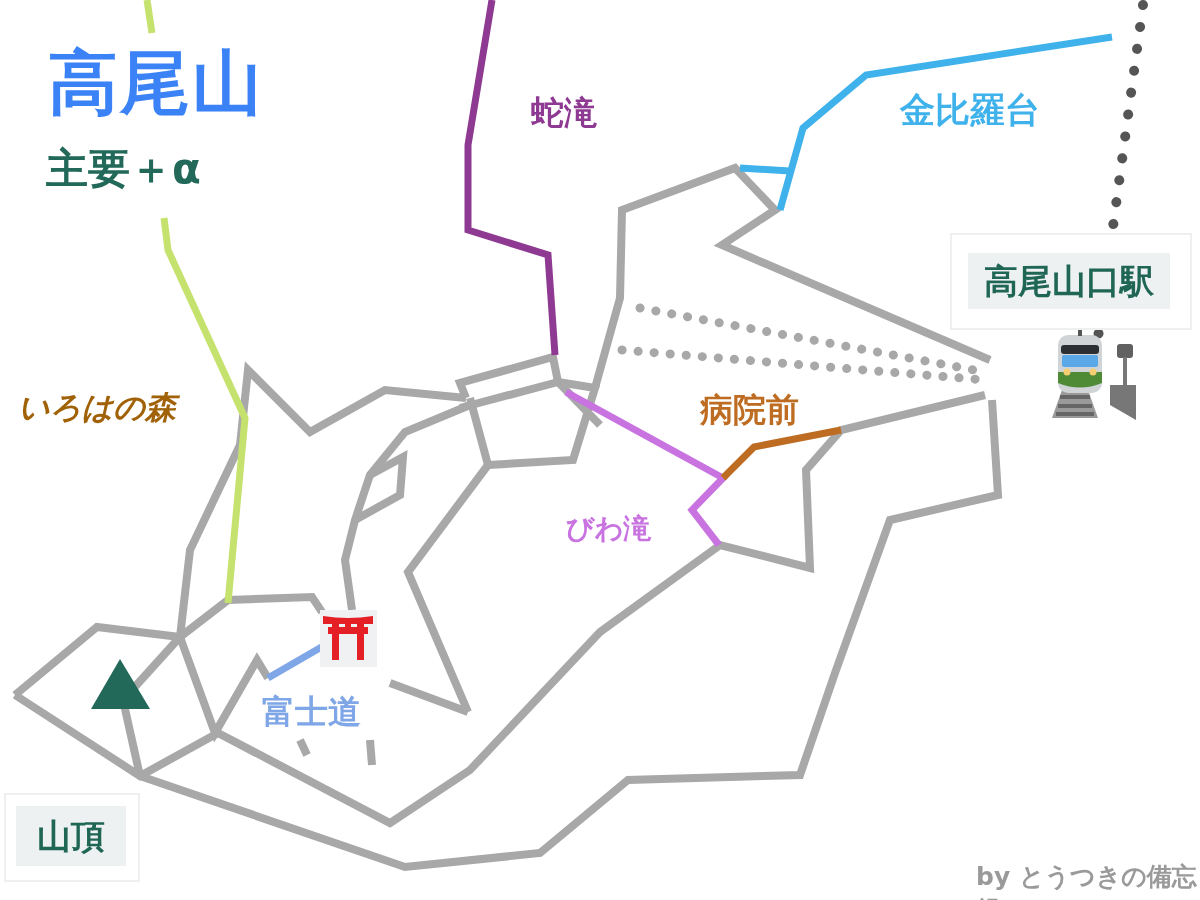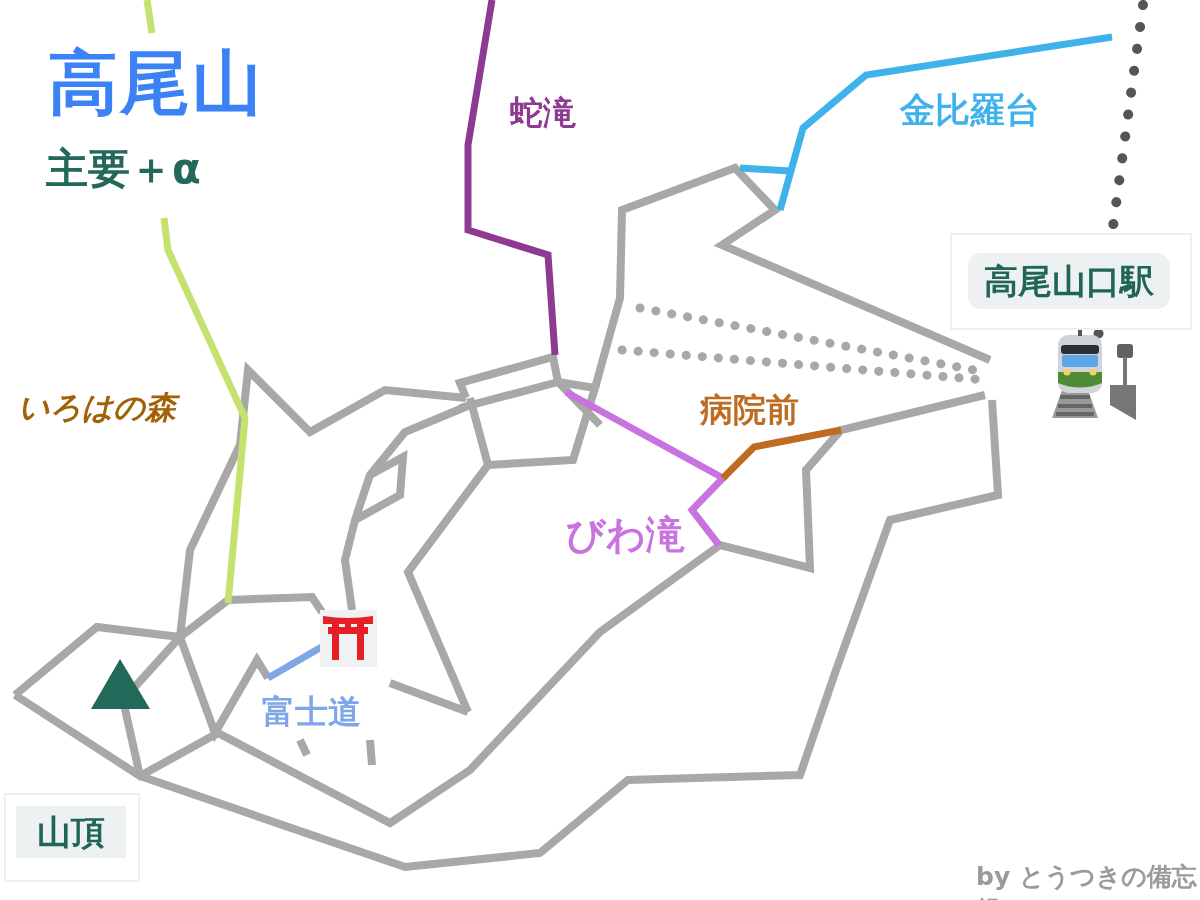--- a/index.html
+++ b/index.html
@@ -85,25 +85,25 @@
     <rect x="1117" y="344" width="16" height="14" rx="3" fill="#616161"></rect>
     <rect x="1123" y="357" width="4" height="28" fill="#777"></rect>
     <polygon points="1110,385 1136,385 1136,420 1110,405" fill="#777"></polygon>
   </g>
 </svg>
 
 <div class="label title">高尾山</div>
 <div class="label subtitle">主要＋α</div>
 
 <div class="label" style="left:18px; top:392px; font-size:31px; color:#a16207;font-style:italic;">いろはの森</div>
-<div class="label" style="left:510px; top:96px; font-size:33px; color:#8e3a92;">蛇滝</div>
+<div class="label" style="left:531px; top:96px; font-size:33px; color:#8e3a92;">蛇滝</div>
 <div class="label" style="left:900px; top:93px; font-size:35px; color:#3fb2ec;">金比羅台</div>
 <div class="label" style="left:700px; top:393px; font-size:33px; color:#bd6c22;text-align:center;">病院前</div>
-<div class="label" style="left:566px; top:515px; font-size:39px; color:#c873e0;">びわ滝</div>
+<div class="label" style="left:566px; top:515px; font-size:28px; color:#c873e0;">びわ滝</div>
 <div class="label" style="left:260px; top:695px; font-size:33px; color:#7fa6e6; background:#ffffff; padding:0 2px;">富士道</div>
 
 <div class="box-outer" style="left:950px; top:233px; width:238px; height:93px;"></div>
-<div class="box-inner" style="left:968px; top:253px; width:202px; height:56px; font-size:34px;border-radius:13px;">高尾山口駅</div>
+<div class="box-inner" style="left:968px; top:253px; width:202px; height:56px; font-size:34px;">高尾山口駅</div>
 
 <div class="box-outer" style="left:4px; top:793px; width:132px; height:85px;"></div>
-<div class="box-inner" style="left:16px; top:806px; width:110px; height:52px; font-size:34px;">山頂</div>
+<div class="box-inner" style="left:16px; top:806px; width:110px; height:60px; font-size:34px;">山頂</div>
 
 <div class="credit">by とうつきの備忘録</div>
 
 </body></html>

